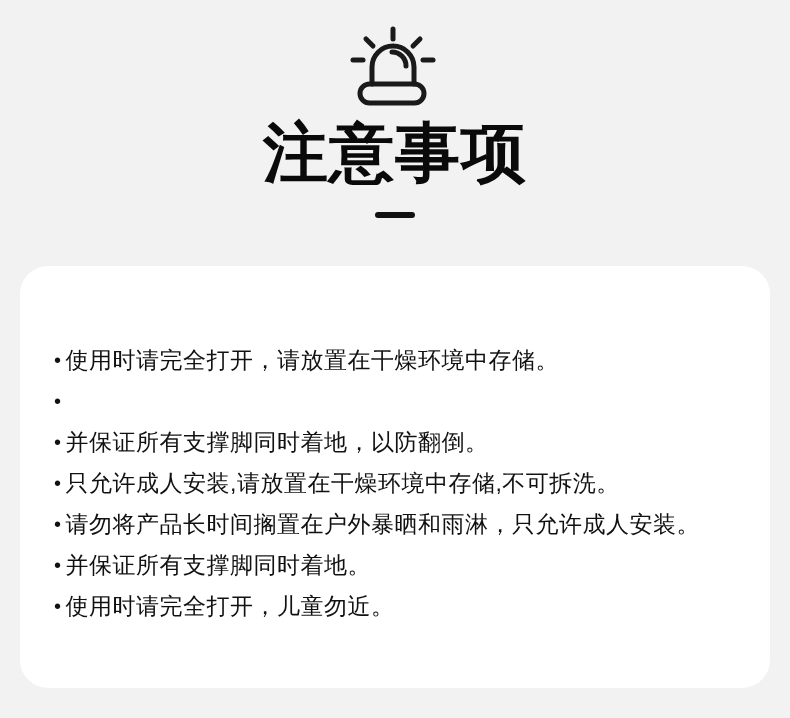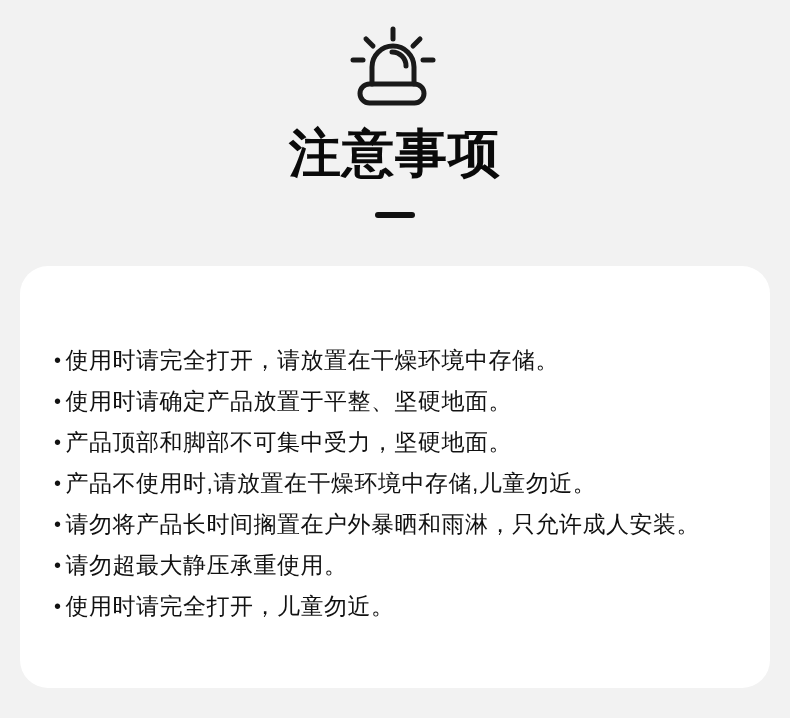--- a/index.html
+++ b/index.html
@@ -20,21 +20,21 @@
     text-align: center;
   }
   .siren-icon-svg {
     display: block;
     margin: 0 auto;
     width: 90px;
     height: 84px;
   }
   .page-title {
     margin-top: 16px;
-    font-size: 52px;
+    font-size: 65px;
     line-height: 54px;
     font-weight: 900;
     color: #0a0a0a;
     text-align: center;
     letter-spacing: 1px;
   }
   .title-divider {
     width: 40px;
     height: 6px;
     background: #111111;
@@ -100,37 +100,36 @@
   </div>
 
   <div class="notice-card">
     <ul class="notice-list">
       <li class="notice-item">
         <span class="bullet">•</span>
         <span>使用时请完全打开，请放置在干燥环境中存储。</span>
       </li>
       <li class="notice-item">
         <span class="bullet">•</span>
-        <span>使用时请确定产品放置于平整、坚硬地面。</span>
       </li>
       <li class="notice-item">
         <span class="bullet">•</span>
-        <span>产品顶部和脚部不可集中受力，坚硬地面。</span>
+        <span>并保证所有支撑脚同时着地，以防翻倒。</span>
       </li>
       <li class="notice-item">
         <span class="bullet">•</span>
-        <span>产品不使用时,请放置在干燥环境中存储,儿童勿近。</span>
+        <span>只允许成人安装,请放置在干燥环境中存储,不可拆洗。</span>
       </li>
       <li class="notice-item">
         <span class="bullet">•</span>
         <span>请勿将产品长时间搁置在户外暴晒和雨淋，只允许成人安装。</span>
       </li>
       <li class="notice-item">
         <span class="bullet">•</span>
-        <span>请勿超最大静压承重使用。</span>
+        <span>并保证所有支撑脚同时着地。</span>
       </li>
       <li class="notice-item">
         <span class="bullet">•</span>
         <span>使用时请完全打开，儿童勿近。</span>
       </li>
     </ul>
   </div>
 
 </div>
 

